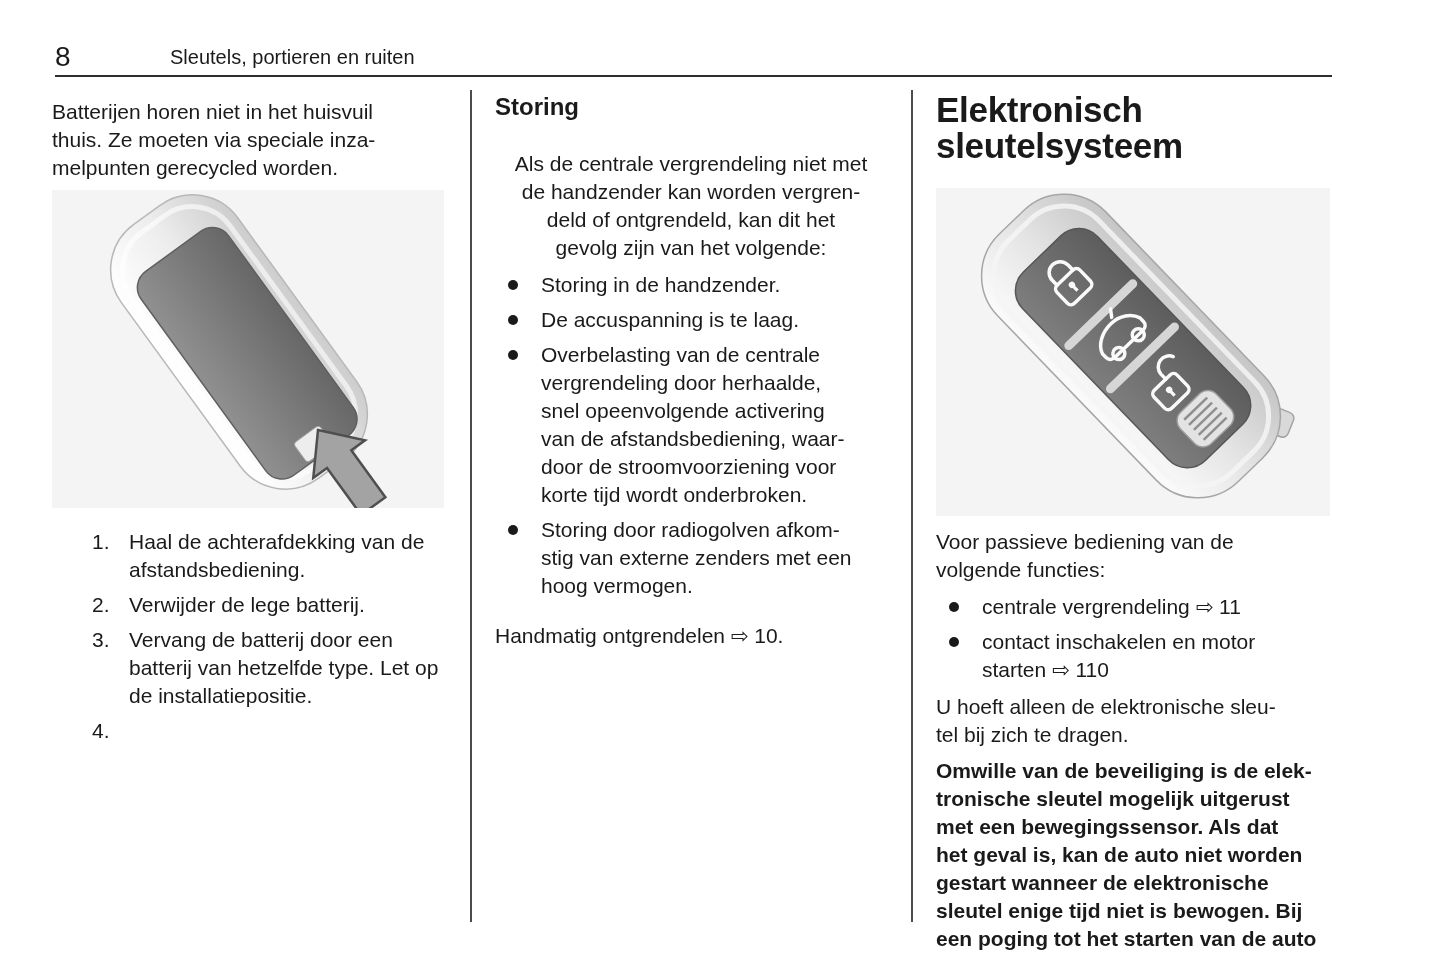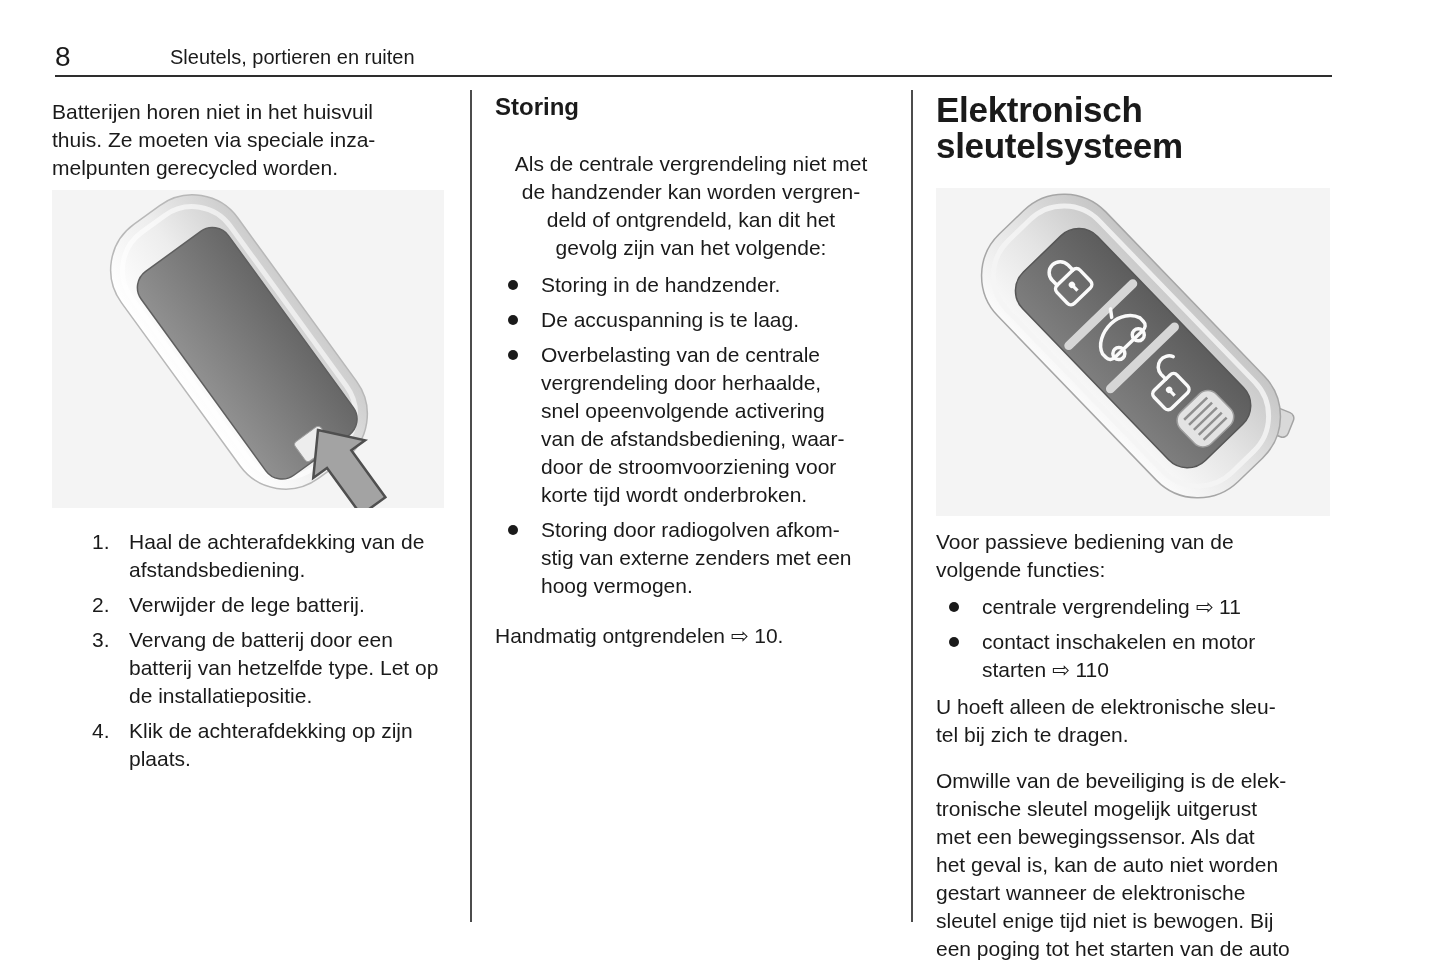--- a/index.html
+++ b/index.html
@@ -47,21 +47,21 @@
   .steps{margin-top:20px;}
   .step{display:flex;margin-bottom:7px;}
   .step .num{width:37px;flex:0 0 37px;}
   .step .txt{white-space:pre-line;}
 
   #col1 .para0{margin-top:6px;}
   #col2 .para1{margin-top:28px;text-align:center;}
   #col2 .para2{margin-top:22px;}
   #col3 .para1{margin-top:12px;}
   #col3 .para2{margin-top:9px;}
-  #col3 .para3{margin-top:18px;}
+  #col3 .para3{margin-top:8px;font-weight:bold;}
 </style>
 </head>
 <body>
 
 <div class="page">
 
   <span class="pagenum">8</span>
   <h1 class="chapter">Sleutels, portieren en ruiten</h1>
   <div class="hrule"></div>
 
@@ -110,22 +110,20 @@
         <span class="txt">Verwijder de lege batterij.</span>
       </li>
       <li class="step">
         <span class="num">3.</span>
         <span class="txt">Vervang de batterij door een
 batterij van hetzelfde type. Let op
 de installatiepositie.</span>
       </li>
       <li class="step">
         <span class="num">4.</span>
-        <span class="txt">Klik de achterafdekking op zijn
-plaats.</span>
       </li>
     </ol>
   </section>
 
   <section id="col2" class="col">
     <h2>Storing</h2>
     <p class="para1">Als de centrale vergrendeling niet met
 de handzender kan worden vergren-
 deld of ontgrendeld, kan dit het
 gevolg zijn van het volgende:</p>

